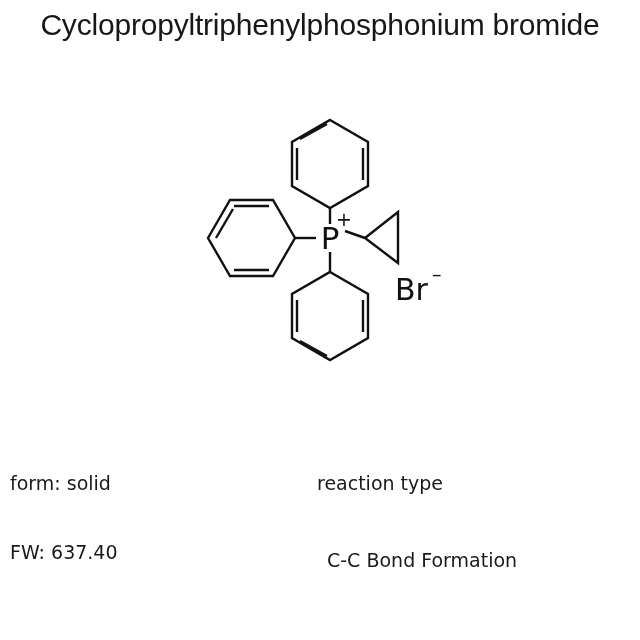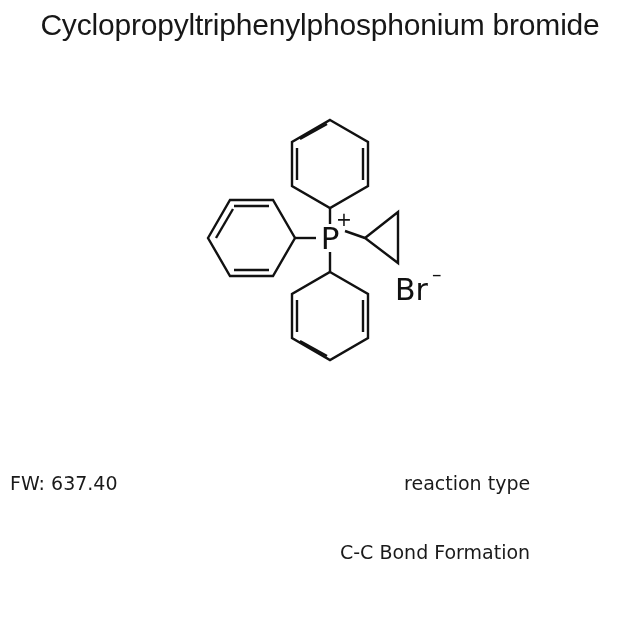--- a/index.html
+++ b/index.html
@@ -44,26 +44,26 @@
     font-size: 19px;
     line-height: 23px;
     color: #1a1a1a;
     white-space: pre;
   }
   #properties-list {
     left: 10px;
     top: 426px;
   }
   #reaction-block {
-    left: 330px;
+    left: 317px;
     top: 426px;
-    text-align: right;
   }
   #reaction-value {
     padding-left: 10px;
+    margin-top: 8px;
   }
 
   .atom-label {
     font-family: "DejaVu Sans", sans-serif;
     font-size: 31px;
     fill: #111111;
   }
   .charge-label {
     font-family: "DejaVu Sans", sans-serif;
     font-size: 19px;
@@ -129,19 +129,20 @@
   <line class="bond" x1="345" y1="231" x2="365" y2="238"></line>
 
   <text class="atom-label" x="330" y="249" text-anchor="middle">P</text>
   <text class="charge-label" x="344" y="226" text-anchor="middle">+</text>
 
   <text class="ion-label" x="395" y="300" text-anchor="start">Br</text>
   <text class="charge-label" x="432" y="281" text-anchor="start">–</text>
 </svg>
 
 <div class="props-block" id="properties-list">
+  <div>form: solid</div>
   <div>FW: 637.40</div>
 </div>
 
 <div class="props-block" id="reaction-block">
   <div>reaction type</div>
   <div id="reaction-value">C-C Bond Formation</div>
 </div>
 
 </body></html>

